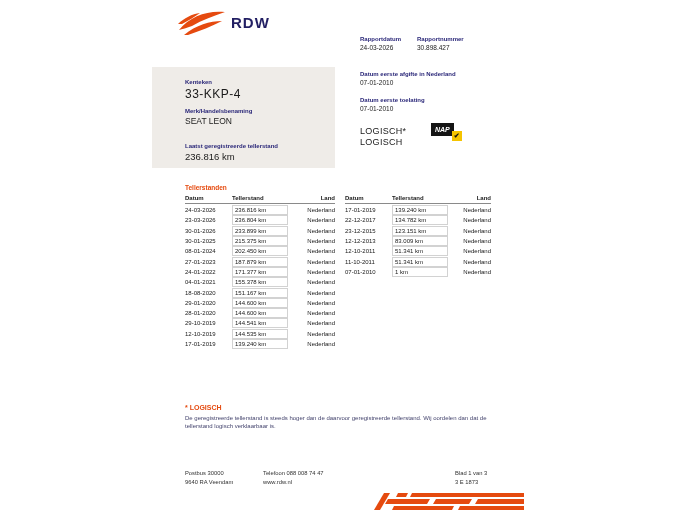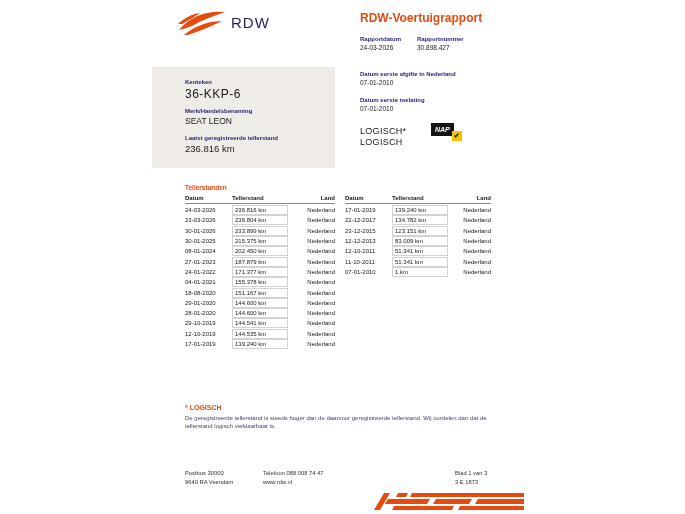--- a/index.html
+++ b/index.html
@@ -4,31 +4,31 @@
 <style>
   *{margin:0;padding:0;box-sizing:border-box}
   html,body{width:685px;height:514px}
   body{background:#ffffff;font-family:"Liberation Sans",sans-serif;color:#1a1a1a;overflow:hidden}
   #page{position:relative;width:685px;height:514px;background:#fff}
 
   .logo,.title,.meta,.summary-box,.right-info,.judgement,.nap,.teller,
   .footnote,.footer-block,.stripes{position:absolute}
 
   .logo{left:178px;top:8px;display:flex;align-items:center;gap:5px}
-  .logo-text{font-size:15px;font-weight:normal;color:#221f63;letter-spacing:1px}
+  .logo-text{font-size:15px;font-weight:bold;color:#221f63;letter-spacing:1px}
 
   .title{left:360px;top:11px;font-size:12px;font-weight:600;color:var(--orange)}
 
   .meta{left:360px;top:35px;display:flex;gap:16px}
   .lbl{font-size:6px;font-weight:bold;color:var(--blue);line-height:8px}
   .val{font-size:6.5px;line-height:9px;color:#222}
 
   .summary-box{left:152px;top:67px;width:183px;height:101px;background:var(--box_bg);padding:11px 8px 0 33px}
   .kenteken{font-size:12px;letter-spacing:.5px;margin:1px 0 6px}
-  .merk{font-size:8.5px;margin:1px 0 8px}
+  .merk{font-size:8.5px;margin:1px 0 16px}
   .laatste{font-size:9.5px;margin-top:1px}
 
   .right-info{left:360px;top:70px}
   .right-info .val{margin-bottom:9px}
 
   .judgement{left:360px;top:126px;font-size:9px;font-weight:normal;line-height:11px;letter-spacing:.3px}
   .nap{left:431px;top:123px;display:flex;align-items:flex-start}
   .nap-black{background:#141414;color:#fff;font-size:7px;font-weight:bold;font-style:italic;padding:3px 4px}
   .nap-check{background:var(--nap_yellow);color:#141414;font-size:7px;font-weight:bold;padding:1px 2px;margin-left:-2px;margin-top:8px}
 
@@ -61,36 +61,35 @@
 
   <div class="logo">
     <svg width="48" height="28" viewBox="0 0 48 28" aria-hidden="true">
       <path d="M1,22 C12,8 30,2 47,4 C36,8 24,12 14,18 C9,20 4,21 1,22 Z" fill="var(--orange)"></path>
       <path d="M6,27 C18,17 32,13 44,13 C34,18 22,23 10,27 Z" fill="var(--orange)"></path>
       <path d="M0,16 C6,10 14,6 22,5 C16,9 10,13 4,16 Z" fill="var(--orange)"></path>
     </svg>
     <span class="logo-text">RDW</span>
   </div>
 
-  <div class="title">RDW-Voertuigrapport</div>
 
   <div class="meta">
     <div>
       <div class="lbl">Rapportdatum</div>
       <div class="val">24-03-2026</div>
     </div>
     <div>
       <div class="lbl">Rapportnummer</div>
       <div class="val">30.898.427</div>
     </div>
   </div>
 
   <div class="summary-box">
     <div class="lbl">Kenteken</div>
-    <div class="kenteken">36-KKP-6</div>
+    <div class="kenteken">33-KKP-4</div>
     <div class="lbl">Merk/Handelsbenaming</div>
     <div class="merk">SEAT LEON</div>
     <div class="lbl">Laatst geregistreerde tellerstand</div>
     <div class="laatste">236.816 km</div>
   </div>
 
   <div class="right-info">
     <div class="lbl">Datum eerste afgifte in Nederland</div>
     <div class="val">07-01-2010</div>
     <div class="lbl">Datum eerste toelating</div>

